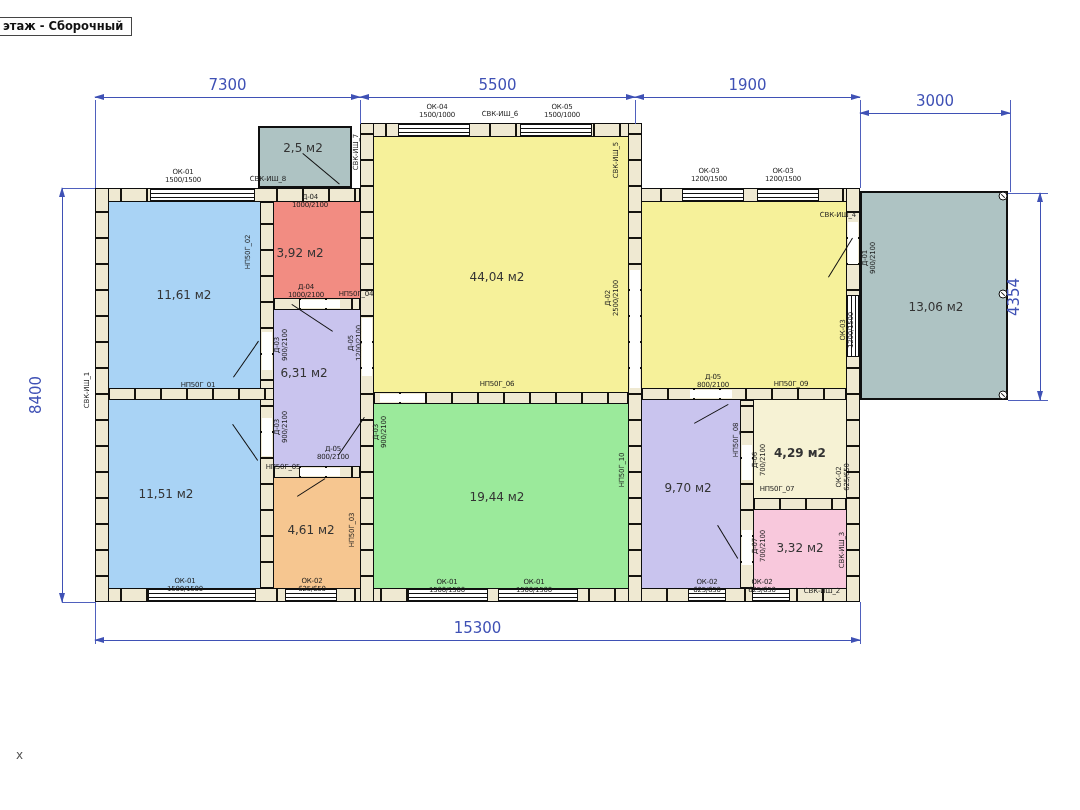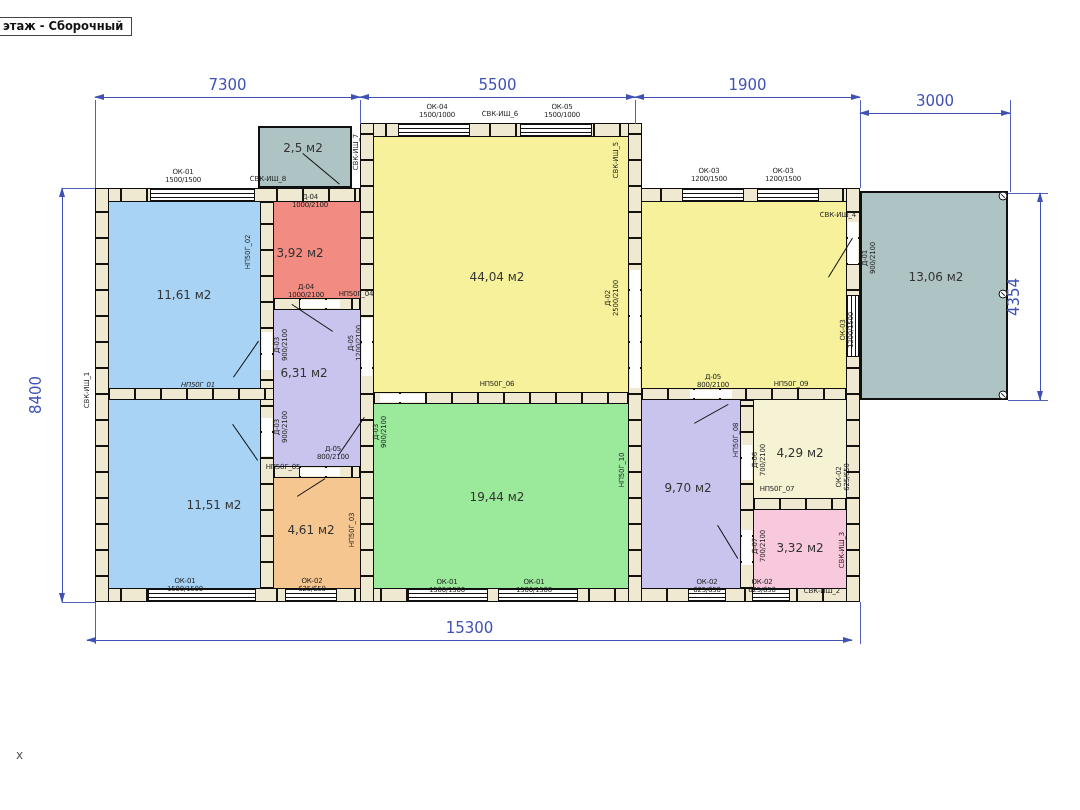--- a/index.html
+++ b/index.html
@@ -104,51 +104,51 @@
       <div class="seg" style="left: 292px; top: 304px; width: 49.0918px; transform: rotate(0.582353rad); z-index: 4;"></div>
       <div class="seg" style="left: 338px; top: 455px; width: 46.0435px; transform: rotate(-0.970746rad); z-index: 4;"></div>
       <div class="seg" style="left: 297px; top: 496px; width: 33.2866px; transform: rotate(-0.571337rad); z-index: 4;"></div>
       <div class="seg" style="left: 828px; top: 277px; width: 45.793px; transform: rotate(-1.01914rad); z-index: 4;"></div>
       <div class="seg" style="left: 694px; top: 423px; width: 38.9487px; transform: rotate(-0.509592rad); z-index: 4;"></div>
       <div class="seg" style="left: 718px; top: 525px; width: 38.5876px; transform: rotate(1.02593rad); z-index: 4;"></div>
       <div class="screw" style="left: 1003px; top: 196px; z-index: 4;"></div>
       <div class="screw" style="left: 1003px; top: 294px; z-index: 4;"></div>
       <div class="screw" style="left: 1003px; top: 395px; z-index: 4;"></div>
       <div class="area" style="left: 184px; top: 295px; z-index: 5;">11,61 м2</div>
-      <div class="area" style="left: 166px; top: 505px; z-index: 5; margin-left: 48px;">11,51 м2</div>
+      <div class="area" style="left: 166px; top: 494px; z-index: 5;">11,51 м2</div>
       <div class="area" style="left: 300px; top: 241px; z-index: 5; margin-top: 12px;">3,92 м2</div>
       <div class="area" style="left: 304px; top: 373px; z-index: 5;">6,31 м2</div>
       <div class="area" style="left: 311px; top: 530px; z-index: 5;">4,61 м2</div>
       <div class="area" style="left: 497px; top: 277px; z-index: 5;">44,04 м2</div>
       <div class="area" style="left: 497px; top: 497px; z-index: 5;">19,44 м2</div>
       <div class="area" style="left: 688px; top: 488px; z-index: 5;">9,70 м2</div>
-      <div class="area" style="left: 800px; top: 453px; z-index: 5;">4,29 м2</div>
+      <div class="area" style="left: 800px; top: 453px; z-index: 5; font-weight: bold;">4,29 м2</div>
       <div class="area" style="left: 800px; top: 548px; z-index: 5;">3,32 м2</div>
-      <div class="area" style="left: 936px; top: 277px; z-index: 5;">13,06 м2</div>
+      <div class="area" style="left: 936px; top: 307px; z-index: 5;">13,06 м2</div>
       <div class="area" style="left: 303px; top: 148px; z-index: 5;">2,5 м2</div>
       <div class="lbl" style="left: 183px; top: 176px; z-index: 5;">ОК-01
 1500/1500</div>
       <div class="lbl" style="left: 268px; top: 180px; z-index: 5;">СВК-ИШ_8</div>
       <div class="lbl v" style="left: 357px; top: 152px; z-index: 5;">СВК-ИШ_7</div>
       <div class="lbl" style="left: 437px; top: 111px; z-index: 5;">ОК-04
 1500/1000</div>
       <div class="lbl" style="left: 500px; top: 115px; z-index: 5;">СВК-ИШ_6</div>
       <div class="lbl" style="left: 562px; top: 111px; z-index: 5;">ОК-05
 1500/1000</div>
       <div class="lbl v" style="left: 617px; top: 160px; z-index: 5;">СВК-ИШ_5</div>
       <div class="lbl" style="left: 709px; top: 175px; z-index: 5;">ОК-03
 1200/1500</div>
       <div class="lbl" style="left: 783px; top: 175px; z-index: 5;">ОК-03
 1200/1500</div>
       <div class="lbl" style="left: 838px; top: 178px; z-index: 5; margin-top: 38px;">СВК-ИШ_4</div>
       <div class="lbl v" style="left: 88px; top: 390px; z-index: 5;">СВК-ИШ_1</div>
       <div class="lbl v" style="left: 249px; top: 252px; z-index: 5;">НП50Г_02</div>
       <div class="lbl" style="left: 310px; top: 201px; z-index: 5;">Д-04
 1000/2100</div>
-      <div class="lbl" style="left: 198px; top: 386px; z-index: 5; font-style: italic;">НП50Г_01</div>
+      <div class="lbl" style="left: 198px; top: 386px; z-index: 5;">НП50Г_01</div>
       <div class="lbl v" style="left: 281px; top: 345px; z-index: 5;">Д-03
 900/2100</div>
       <div class="lbl v" style="left: 281px; top: 427px; z-index: 5;">Д-03
 900/2100</div>
       <div class="lbl v" style="left: 355px; top: 343px; z-index: 5;">Д-05
 1200/2100</div>
       <div class="lbl" style="left: 306px; top: 291px; z-index: 5;">Д-04
 1000/2100</div>
       <div class="lbl" style="left: 356px; top: 295px; z-index: 5;">НП50Г_04</div>
       <div class="lbl" style="left: 283px; top: 456px; z-index: 5; margin-top: 12px;">НП50Г_05</div>
@@ -214,21 +214,21 @@
       <div class="dim h" style="left: 635px; top: 97px; width: 225px; z-index: 5;">
         <div class="dlab">1900</div>
         <div class="arr a1"></div>
         <div class="arr a2"></div>
       </div>
       <div class="dim h" style="left: 860px; top: 113px; width: 150px; z-index: 5;">
         <div class="dlab">3000</div>
         <div class="arr a1"></div>
         <div class="arr a2"></div>
       </div>
-      <div class="dim h" style="left: 87px; top: 640px; width: 765px; z-index: 5;">
+      <div class="dim h" style="left: 95px; top: 640px; width: 765px; z-index: 5;">
         <div class="dlab">15300</div>
         <div class="arr a1"></div>
         <div class="arr a2"></div>
       </div>
       <div class="dim v" style="left: 62px; top: 188px; height: 414px; z-index: 5;">
         <div class="dlab">8400</div>
         <div class="arr a1"></div>
         <div class="arr a2"></div>
       </div>
       <div class="dim v" style="left: 1040px; top: 193px; height: 207px; z-index: 5;">

